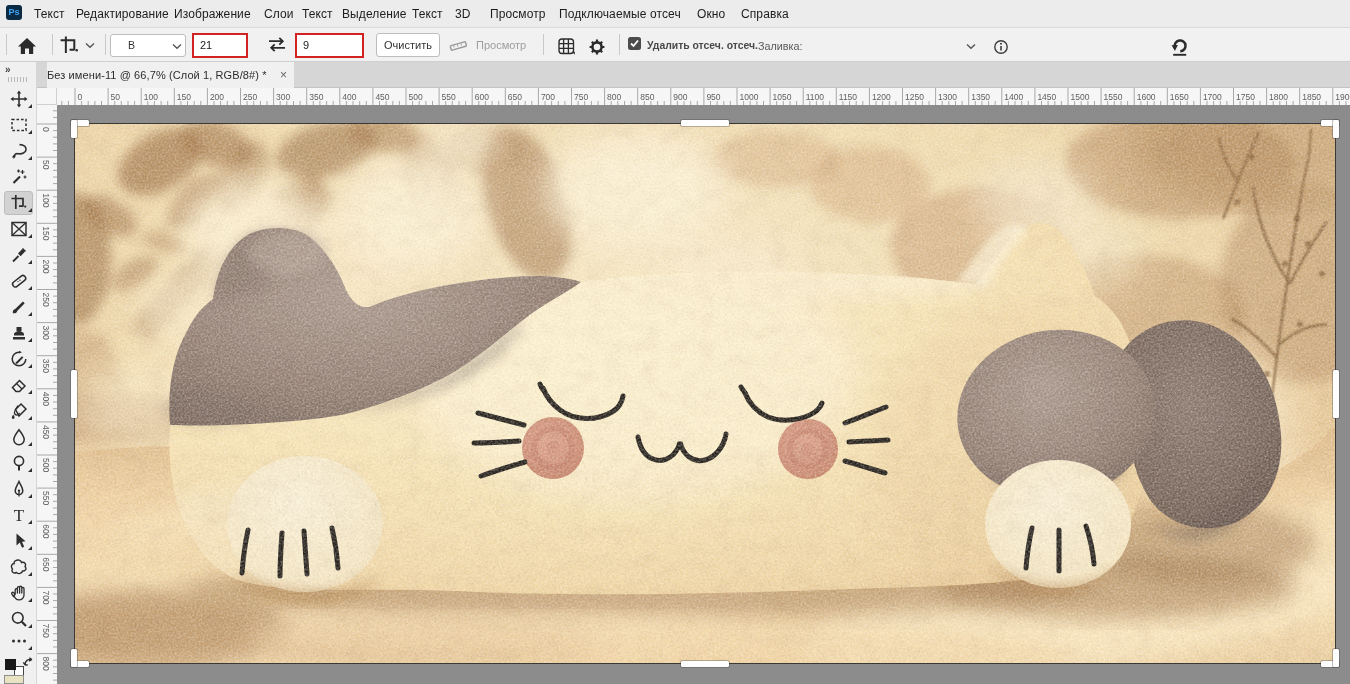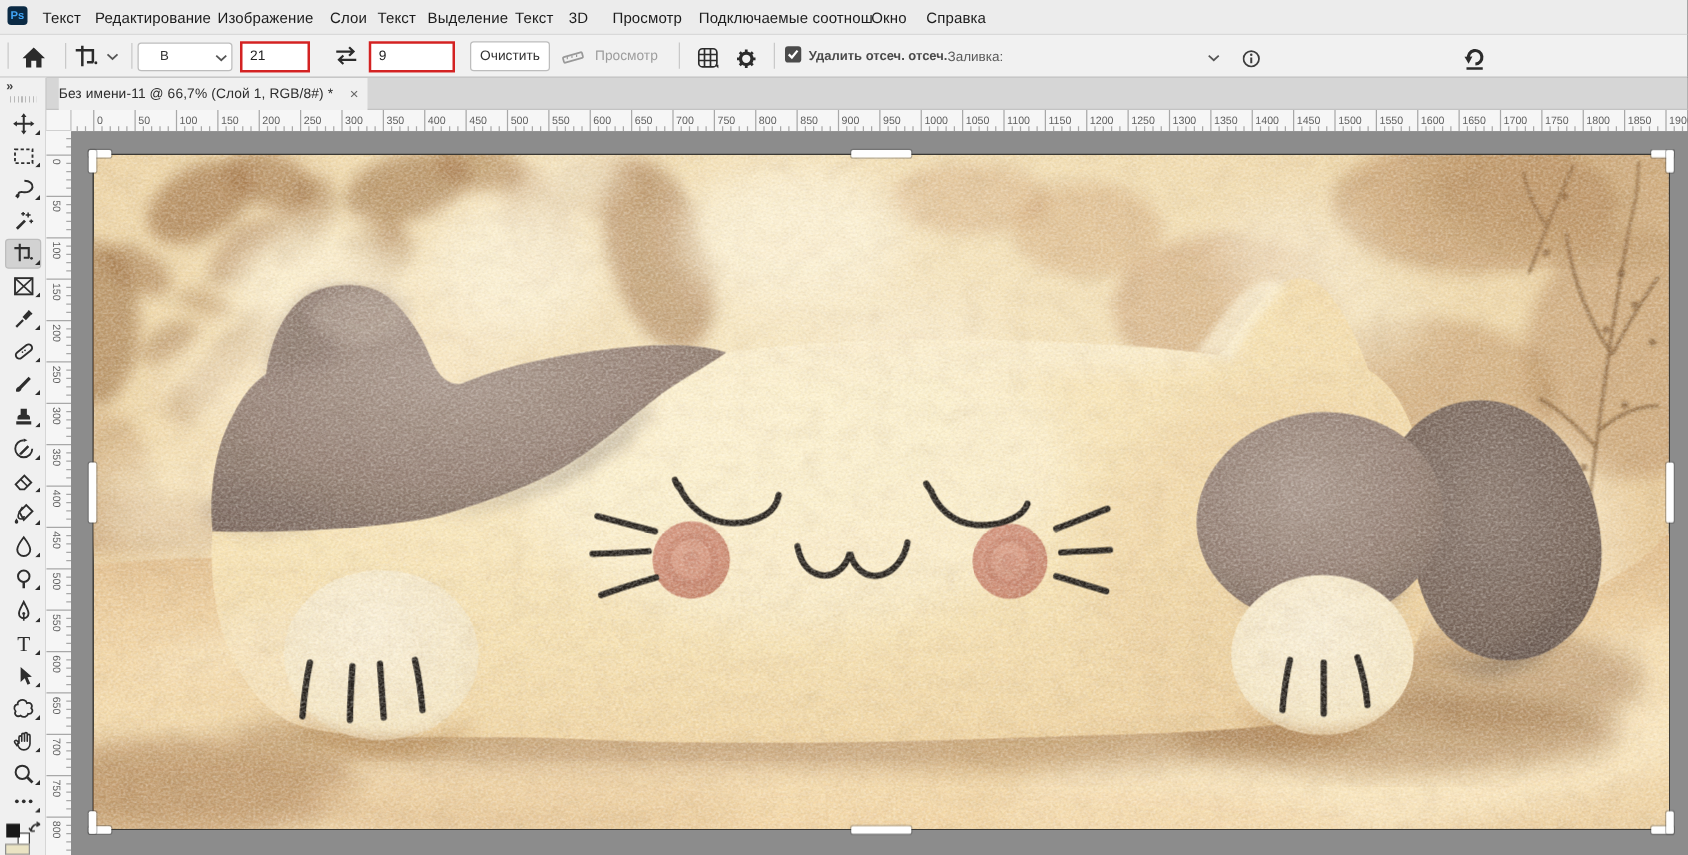--- a/index.html
+++ b/index.html
@@ -251,21 +251,21 @@
     <div class="pslogo a">Ps</div>
     <span style="left:34px">Текст</span>
     <span style="left:76px">Редактирование</span>
     <span style="left:174px">Изображение</span>
     <span style="left:264px">Слои</span>
     <span style="left:302px">Текст</span>
     <span style="left:342px">Выделение</span>
     <span style="left:412px">Текст</span>
     <span style="left:455px">3D</span>
     <span style="left:490px">Просмотр</span>
-    <span style="left:559px">Подключаемые соотнош</span>
+    <span style="left:559px">Подключаемые отсеч</span>
     <span style="left:697px">Окно</span>
     <span style="left:741px">Справка</span>
   </div>
 <div class="opts a">
     <div class="sep" style="left:6px"></div>
     <svg class="a" style="left:17px;top:9px" width="20" height="18" viewBox="0 0 20 18">
       <path d="M10 1 L19 9.5 H16.2 V17 H12 V11.5 H8 V17 H3.8 V9.5 H1 Z" fill="#2b2b2b"></path>
     </svg>
     <div class="sep" style="left:52px"></div>
     <svg class="a" style="left:59px;top:8px" width="19" height="18" viewBox="0 0 18 17">

